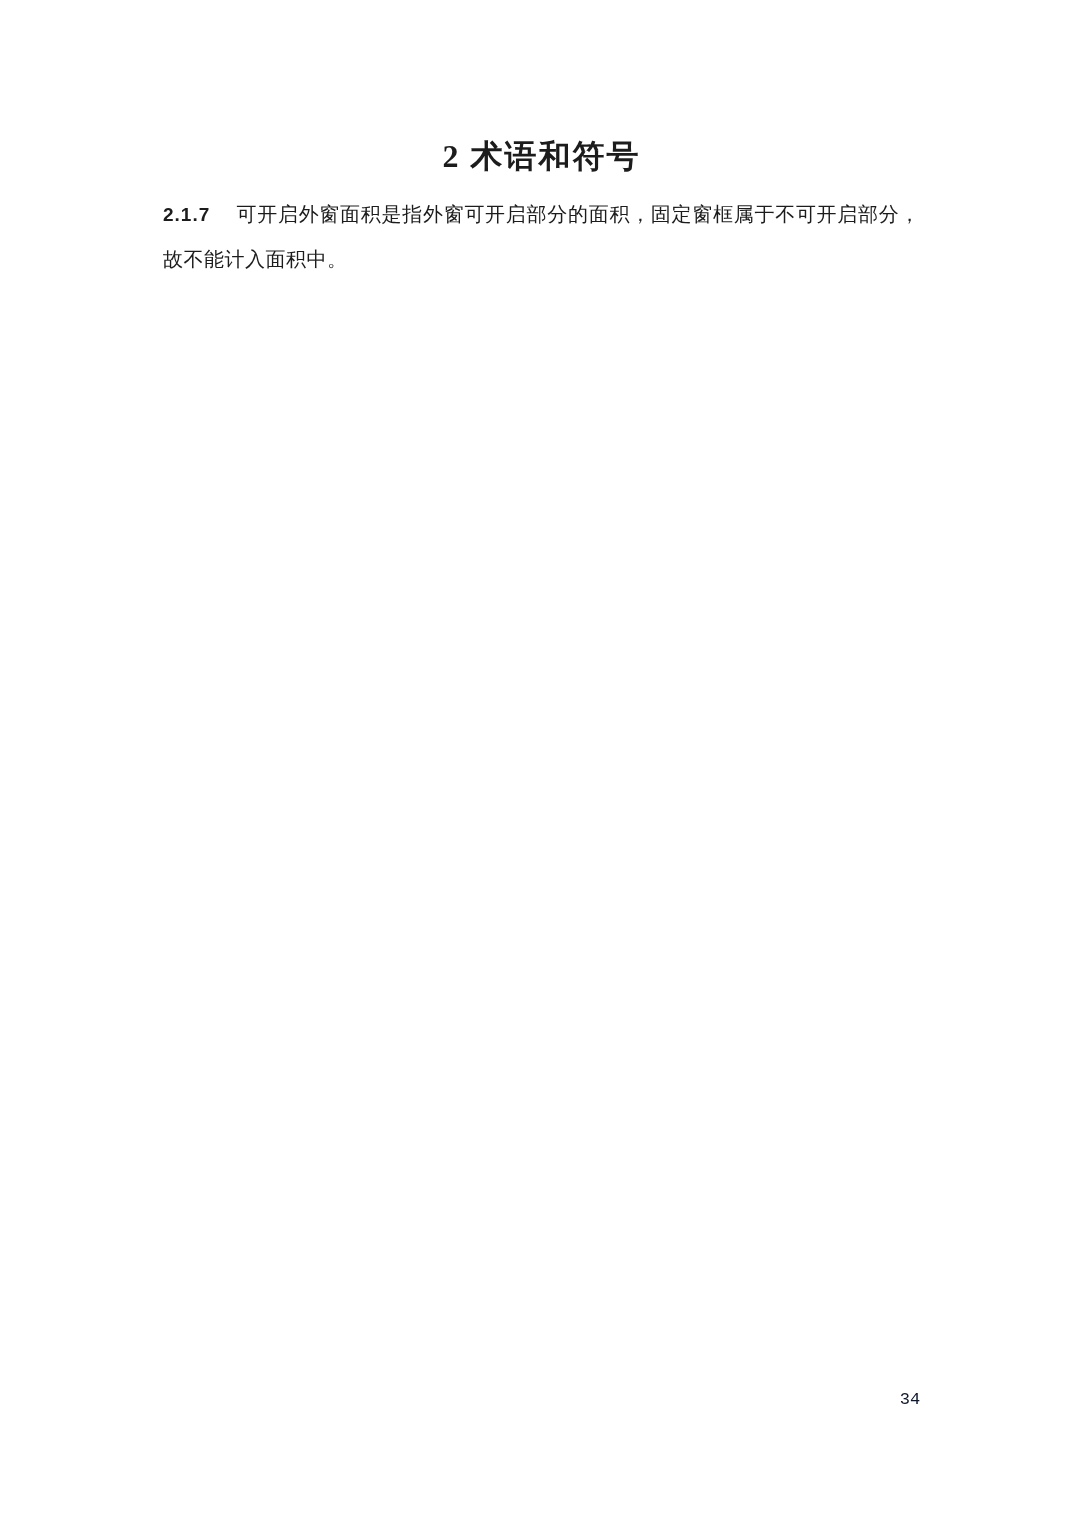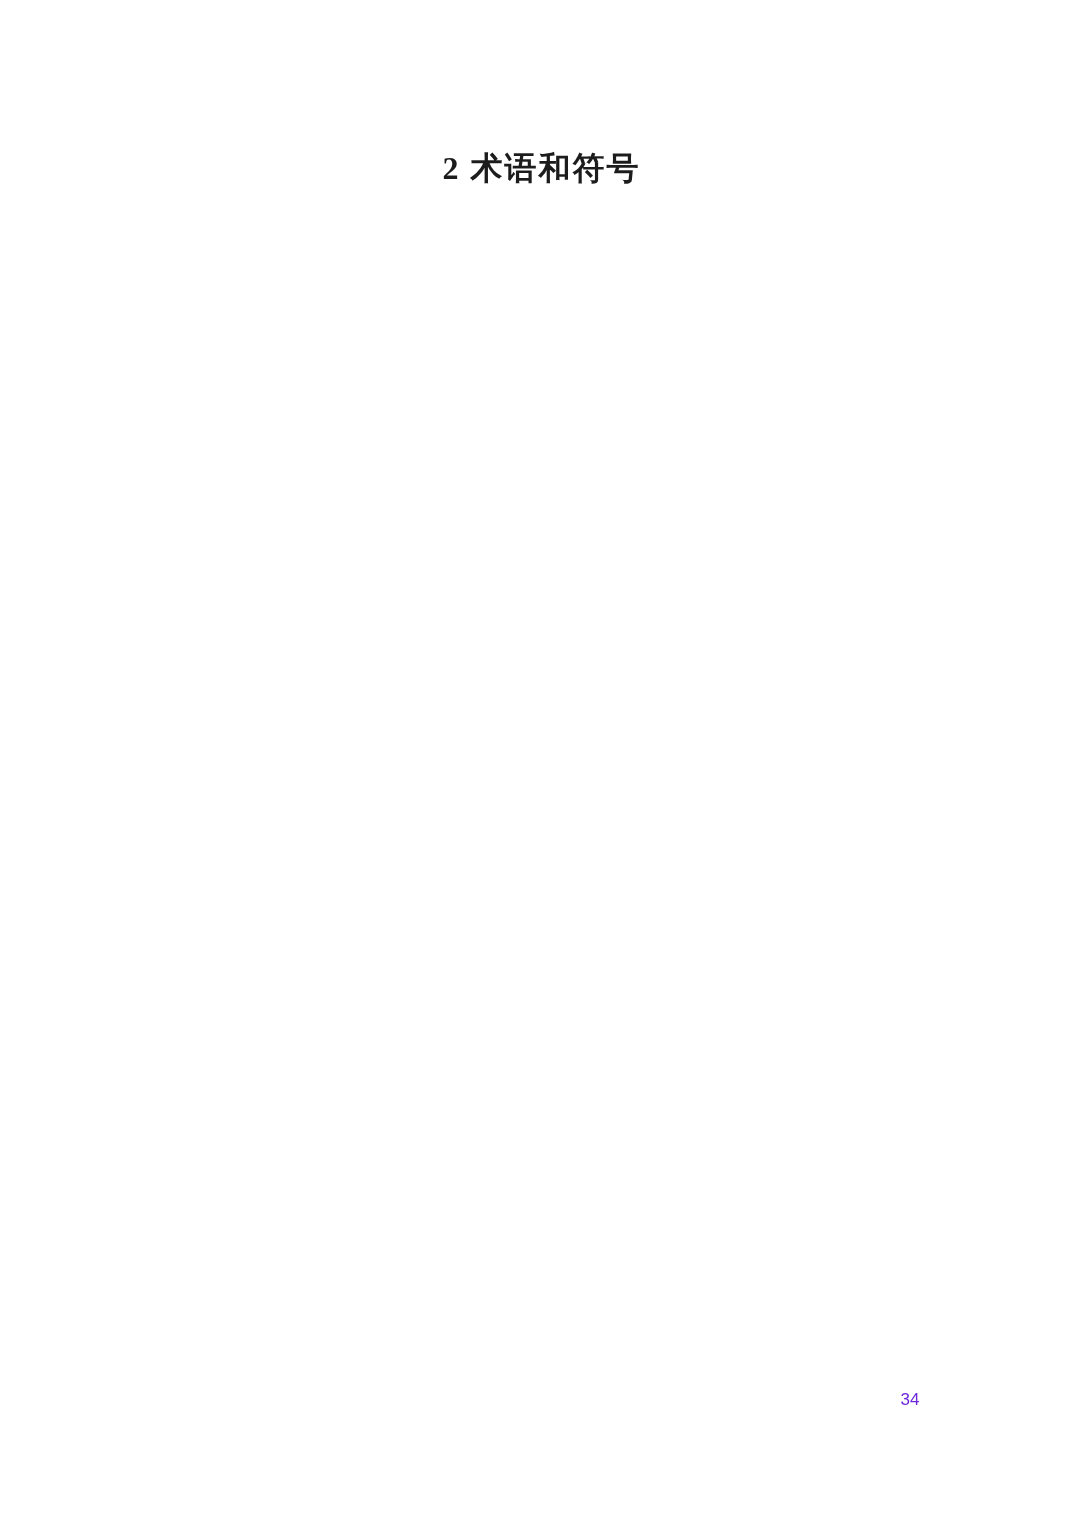--- a/index.html
+++ b/index.html
@@ -13,21 +13,21 @@
     height: 1527px;
     margin: 0 auto;
     background: #ffffff;
     font-family: "Liberation Serif", serif;
     color: #1c1c1c;
     overflow: hidden;
   }
   .content {
     position: absolute;
     left: 163px;
-    top: 16px;
+    top: 4px;
     width: 757px;
   }
   .doc-title {
     margin: 131px 0 0 0;
     text-align: center;
     font-size: 32px;
     font-weight: bold;
     letter-spacing: 2px;
     line-height: 42px;
   }
@@ -52,35 +52,36 @@
     letter-spacing: 1px;
     margin-right: 26px;
   }
   .page-number {
     position: absolute;
     left: 890px;
     top: 1390px;
     width: 40px;
     text-align: center;
     font-size: 17px;
-    font-family: Liberation Sans, sans-serif;
-    color: #6d28d9;
+    font-family: Liberation Mono, monospace;
+    color: #0f172a;
   }
 </style>
 </head>
 <body>
 
 <div class="page">
   <div class="content">
 
     <h1 class="doc-title"><span class="title-number">2</span><span>术语和符号</span></h1>
 
     <div class="paragraphs">
 
 
 
+      <p class="para"><span class="pnum">2.1.7</span><span>可开启外窗面积是指外窗可开启部分的面积，固定窗框属于不可开启部分，故不能计入面积中。</span></p>
 
 
     </div>
   </div>
 
   <div class="page-number">34</div>
 </div>
 
 </body></html>

